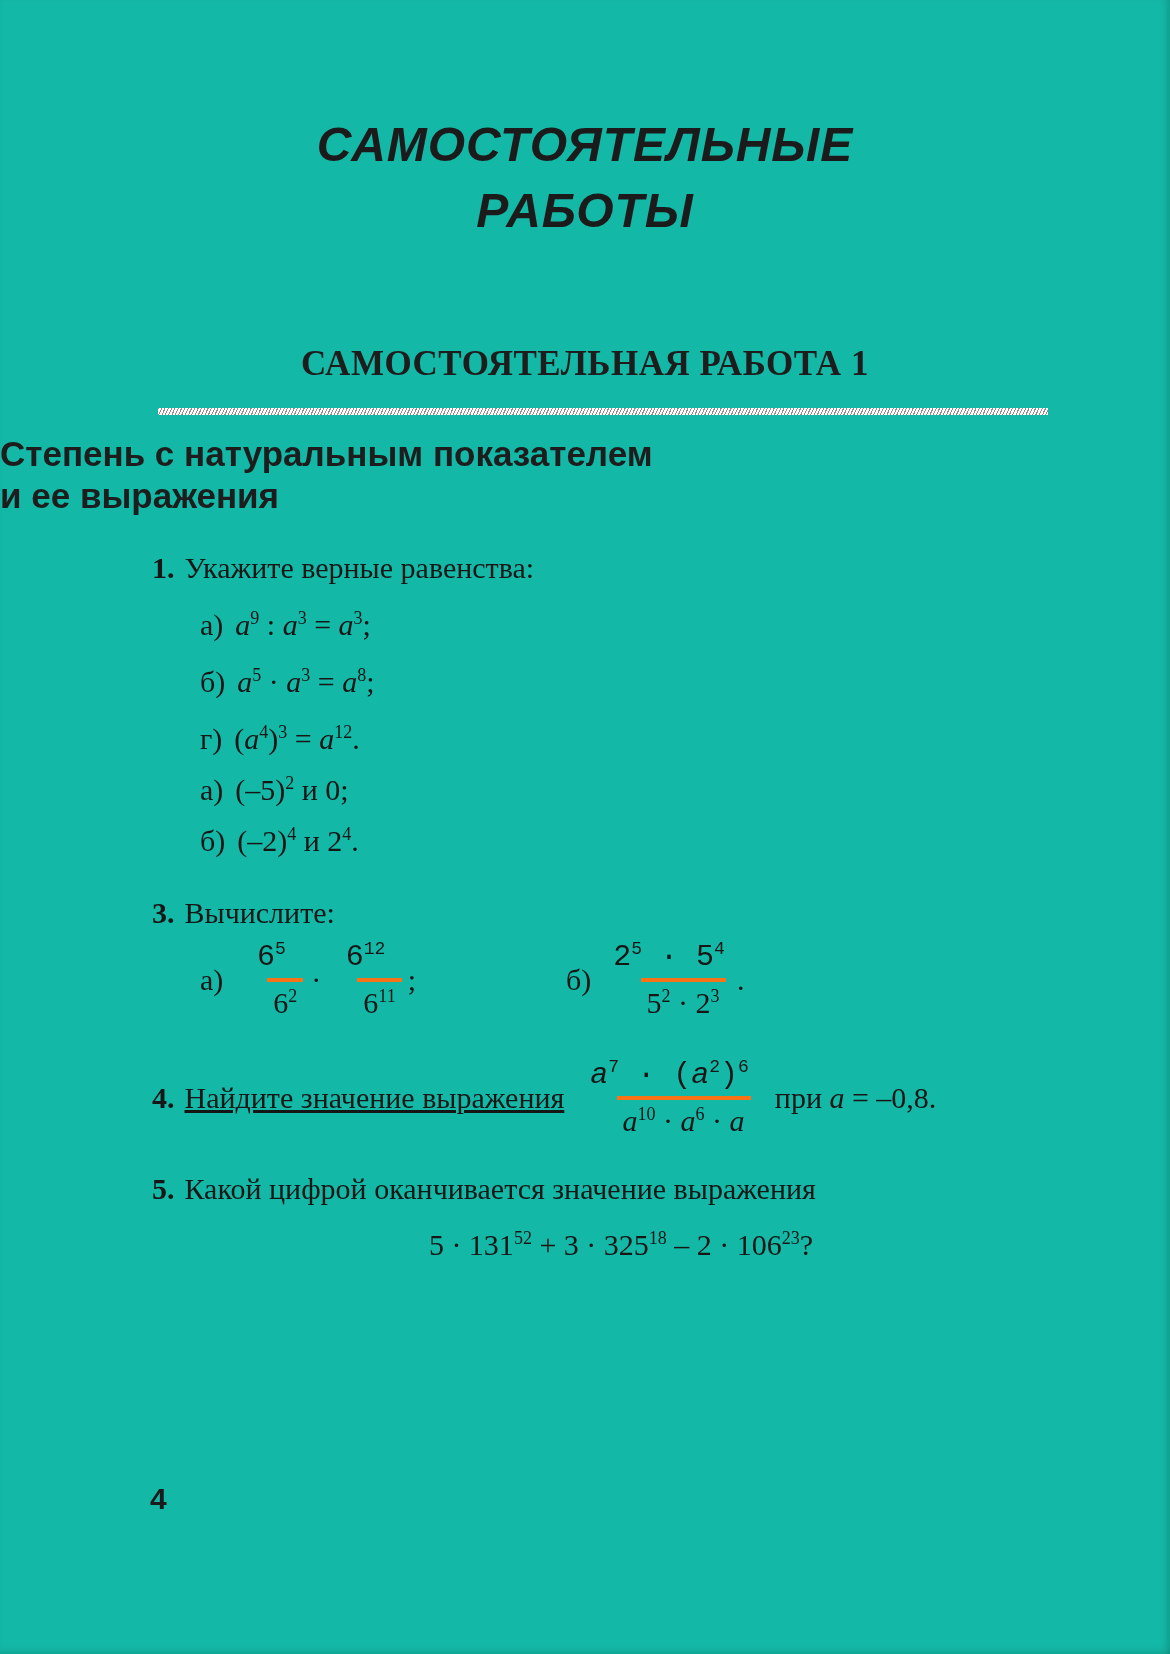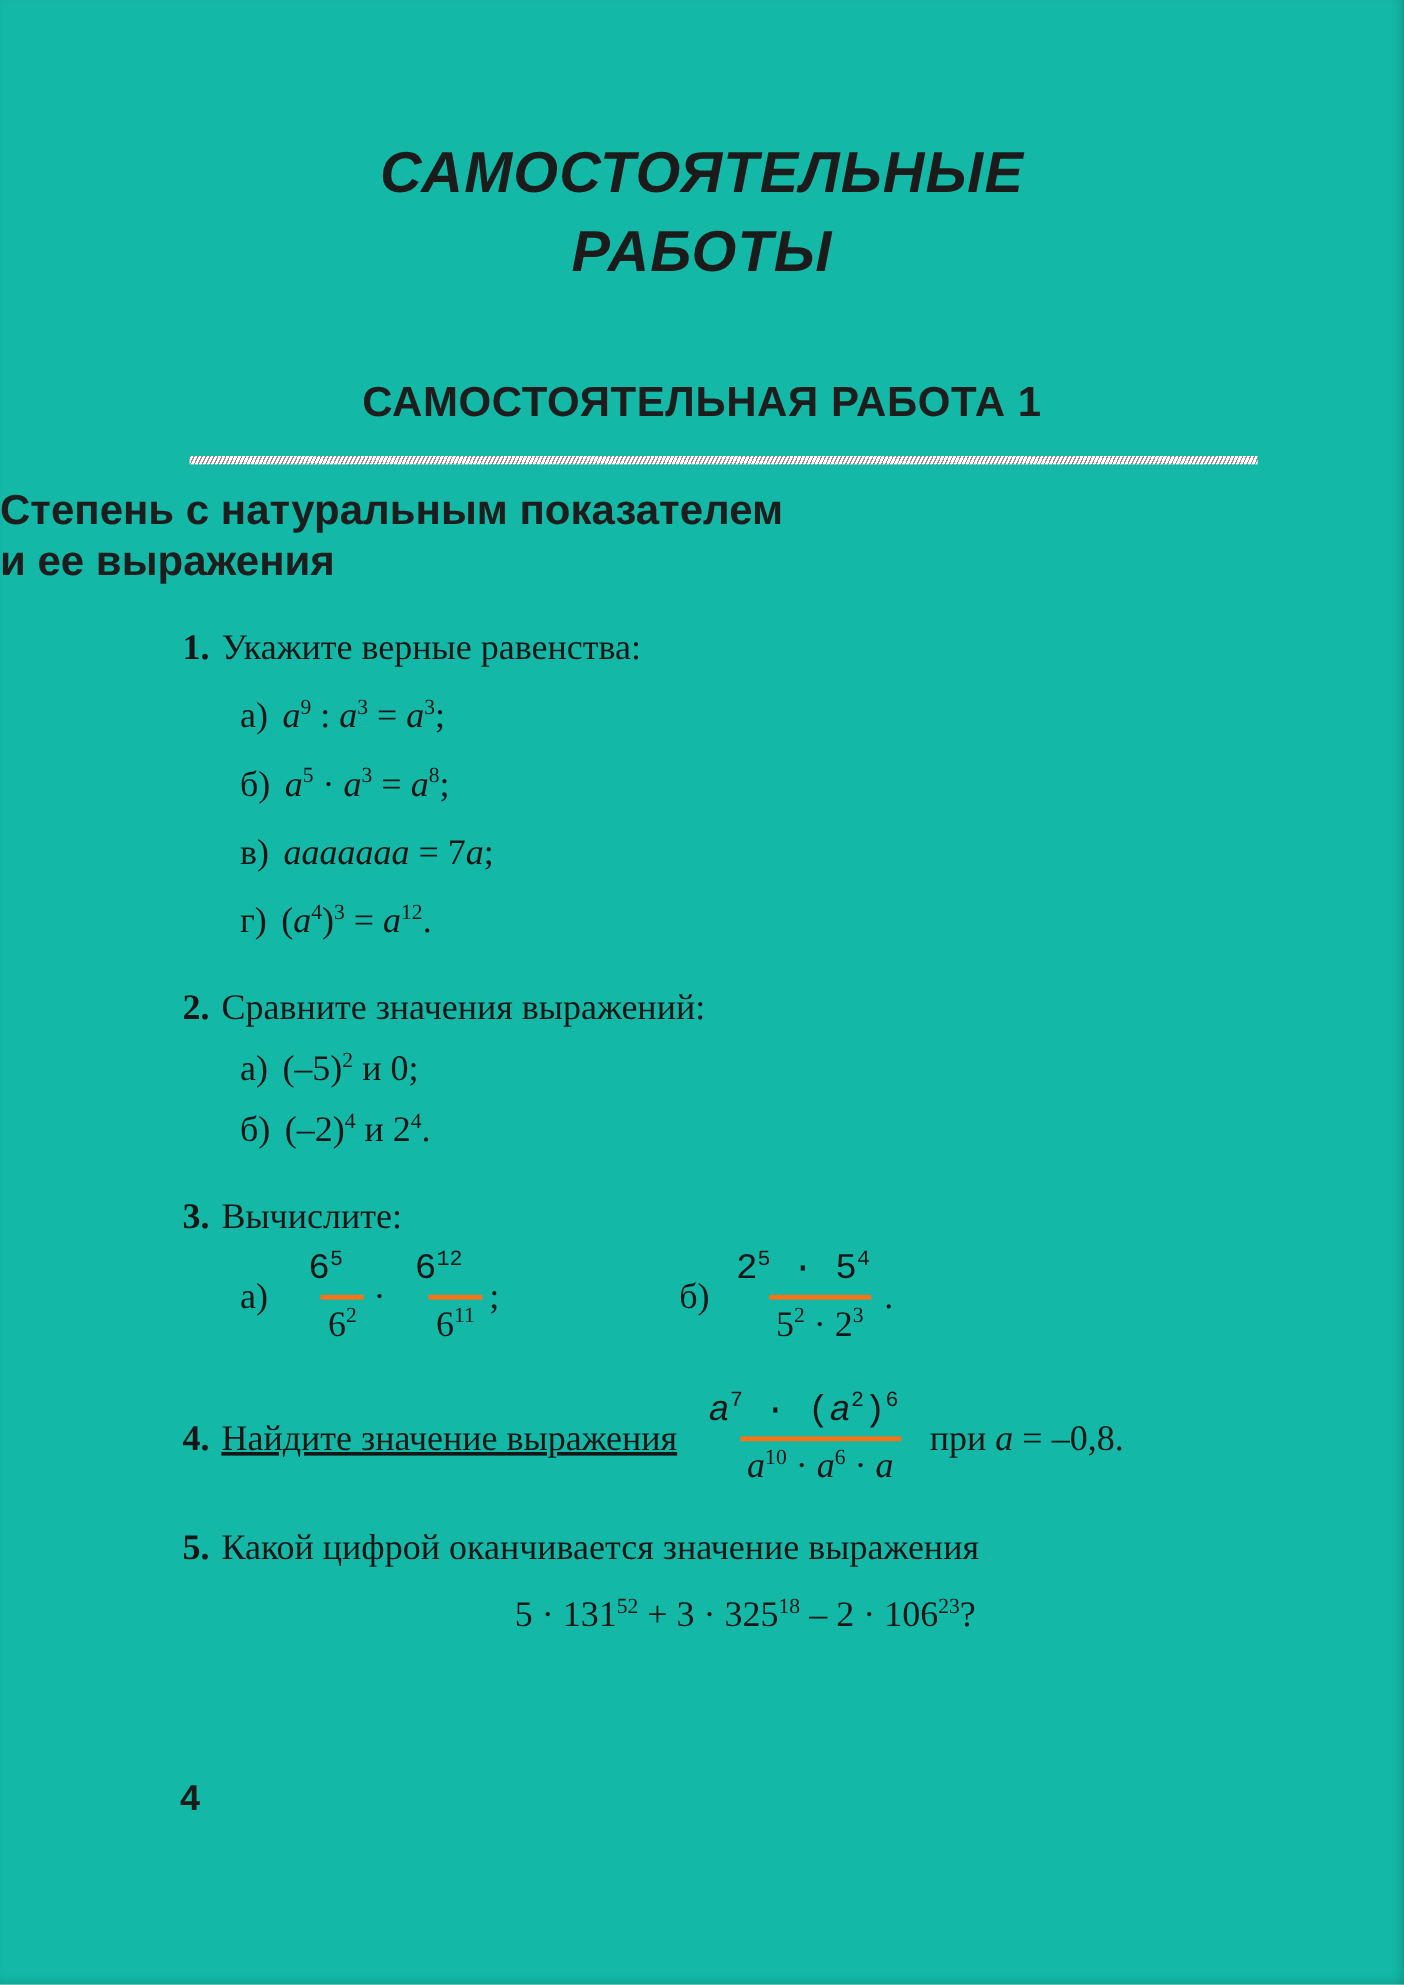--- a/index.html
+++ b/index.html
@@ -21,23 +21,23 @@
     font-family:"Liberation Sans", sans-serif;
     font-weight:bold;
     font-style:italic;
     font-size:48px;
     line-height:66px;
     color:#1b1b1b;
     letter-spacing:1px;
   }
   .title div{display:block;}
   .section-heading{
-    margin-top:72px;
-    text-align:center;
-    font-family:Liberation Sans, sans-serif;
+    margin-top:100px;
+    text-align:center;
+    font-family:Liberation Serif, serif;
     font-weight:bold;
     font-size:35px;
     line-height:40px;
     letter-spacing:.5px;
     color:#1d1d1d;
   }
   .rule{
     width:890px;
     height:7px;
     margin:24px 0 0 158px;
@@ -143,30 +143,24 @@
     <div class="phead">
       <span class="pnum">1.</span><span>Укажите верные равенства:</span>
     </div>
     <div class="item">
       <span class="label">а)</span><span class="math"><i>a</i><sup>9</sup> : <i>a</i><sup>3</sup> = <i>a</i><sup>3</sup>;</span>
     </div>
     <div class="item">
       <span class="label">б)</span><span class="math"><i>a</i><sup>5</sup> · <i>a</i><sup>3</sup> = <i>a</i><sup>8</sup>;</span>
     </div>
     <div class="item">
-      <span class="label">в)</span><span class="math"><i>aaaaaaa</i> = 7<i>a</i>;</span>
-    </div>
-    <div class="item">
       <span class="label">г)</span><span class="math">(<i>a</i><sup>4</sup>)<sup>3</sup> = <i>a</i><sup>12</sup>.</span>
     </div>
 
     <div class="p2">
-      <div class="phead">
-        <span class="pnum">2.</span><span>Сравните значения выражений:</span>
-      </div>
       <div class="item">
         <span class="label">а)</span><span class="math">(–5)<sup>2</sup>  и  0;</span>
       </div>
       <div class="item">
         <span class="label">б)</span><span class="math">(–2)<sup>4</sup>  и  2<sup>4</sup>.</span>
       </div>
     </div>
 
     <div class="phead">
       <span class="pnum">3.</span><span>Вычислите:</span>

